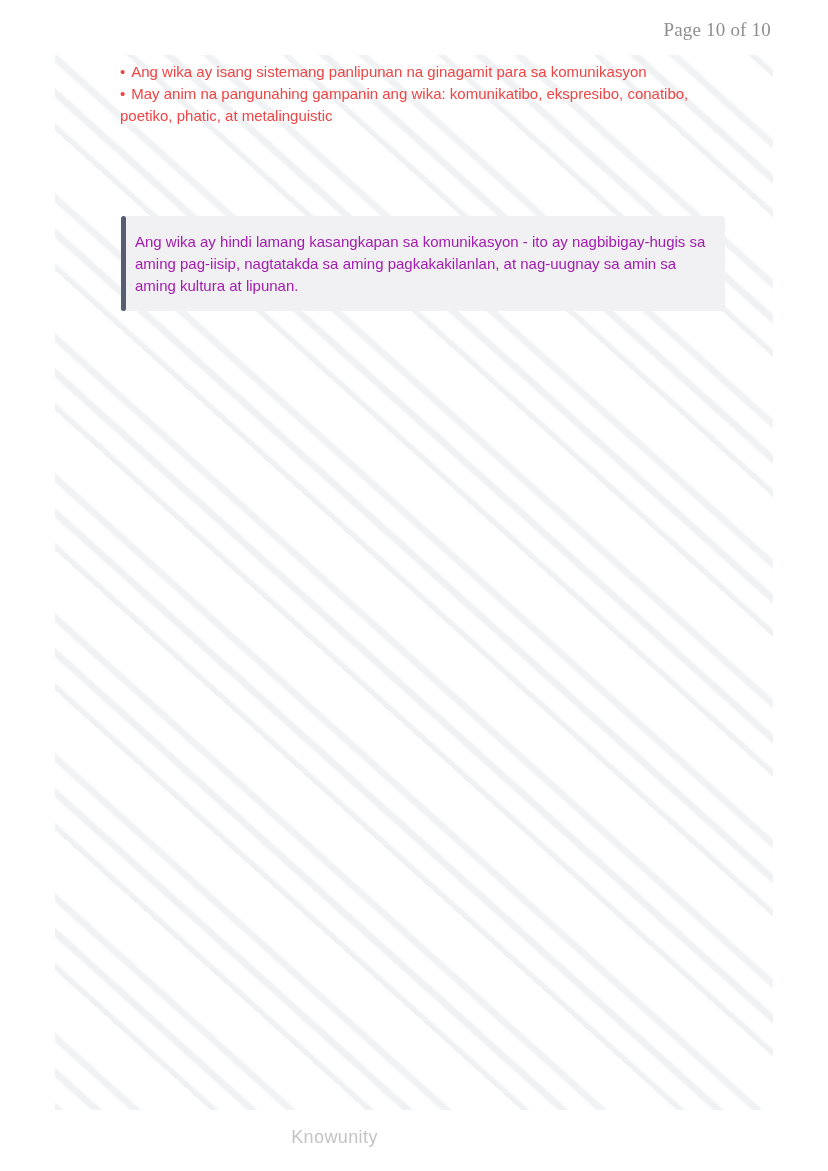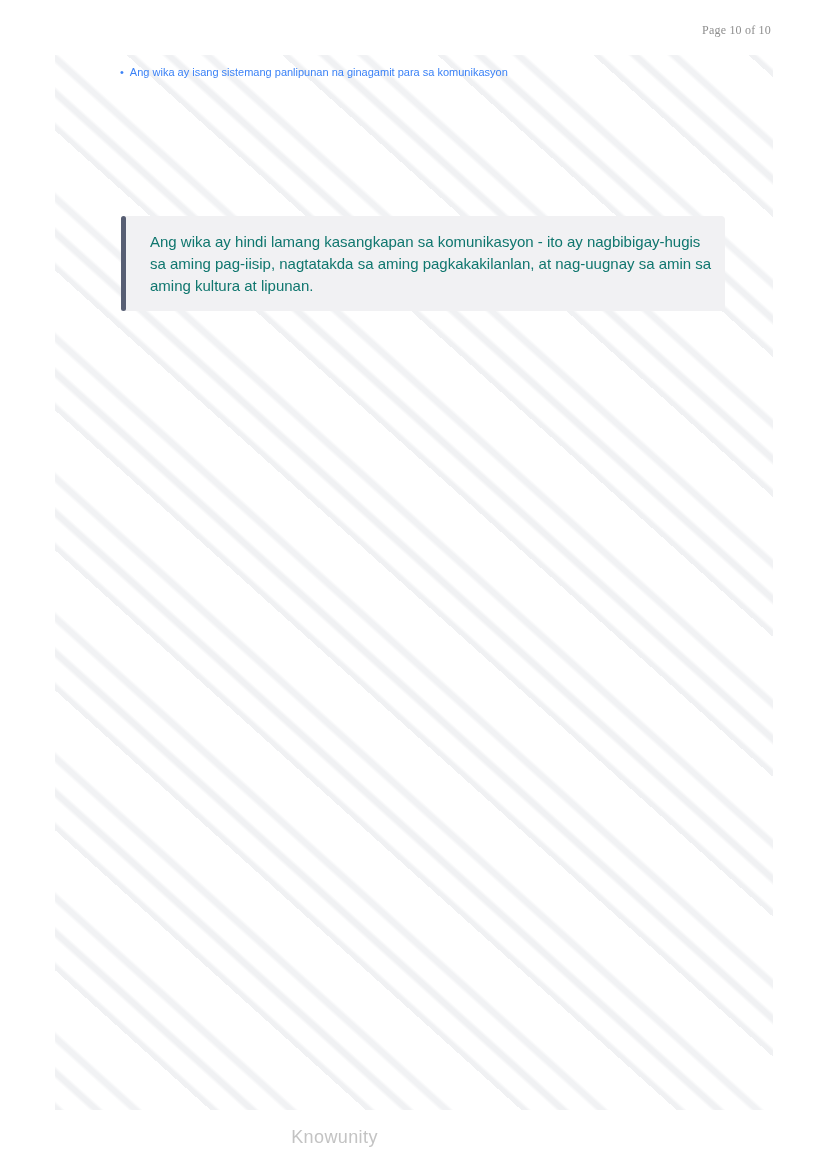--- a/index.html
+++ b/index.html
@@ -28,50 +28,50 @@
       rgba(255,255,255,0) 104px
     );
     pointer-events: none;
   }
 
   .page-number {
     position: absolute;
     top: 22px;
     right: 57px;
     font-family: "Liberation Serif", "DejaVu Serif", serif;
-    font-size: 12px;
+    font-size: 19px;
     line-height: 16px;
     color: #8e8e8e;
     letter-spacing: 0.2px;
     text-align: right;
   }
 
   .bullets {
     position: absolute;
     left: 120px;
     top: 61px;
     width: 585px;
-    font-size: 11px;
+    font-size: 15px;
     line-height: 22px;
-    color: #3b82f6;
+    color: #ef4444;
   }
   .bullet-item { display: block; }
   .bullet-glyph { display: inline; margin-right: 6px; }
 
   .quote {
     position: absolute;
     left: 121px;
     top: 216px;
     width: 604px;
     background: #f1f1f3;
     border-radius: 4px;
-    padding: 15px 11px 14px 29px; 
+    padding: 15px 11px 14px 14px; 
     font-size: 15px;
     line-height: 22px;
-    color: #0f766e;
+    color: #a21caf;
   }
   .quote-bar {
     position: absolute;
     left: 0;
     top: 0;
     bottom: 0;
     width: 5px;
     border-radius: 3px;
     background: #575e73;
   }
@@ -94,20 +94,23 @@
 <body>
 
 <div class="stripes"></div>
 
 <div class="page-number">Page 10 of 10</div>
 
 <div class="bullets">
   <div class="bullet-item">
     <span class="bullet-glyph">•</span><span>Ang wika ay isang sistemang panlipunan na ginagamit para sa komunikasyon</span>
   </div>
+  <div class="bullet-item">
+    <span class="bullet-glyph">•</span><span>May anim na pangunahing gampanin ang wika: komunikatibo, ekspresibo, conatibo, poetiko, phatic, at metalinguistic</span>
+  </div>
 </div>
 
 <div class="quote">
   <div class="quote-bar"></div>
   <span class="quote-text">Ang wika ay hindi lamang kasangkapan sa komunikasyon - ito ay nagbibigay-hugis sa aming pag-iisip, nagtatakda sa aming pagkakakilanlan, at nag-uugnay sa amin sa aming kultura at lipunan.</span>
 </div>
 
 <div class="footer-brand">Knowunity</div>
 
 </body></html>

